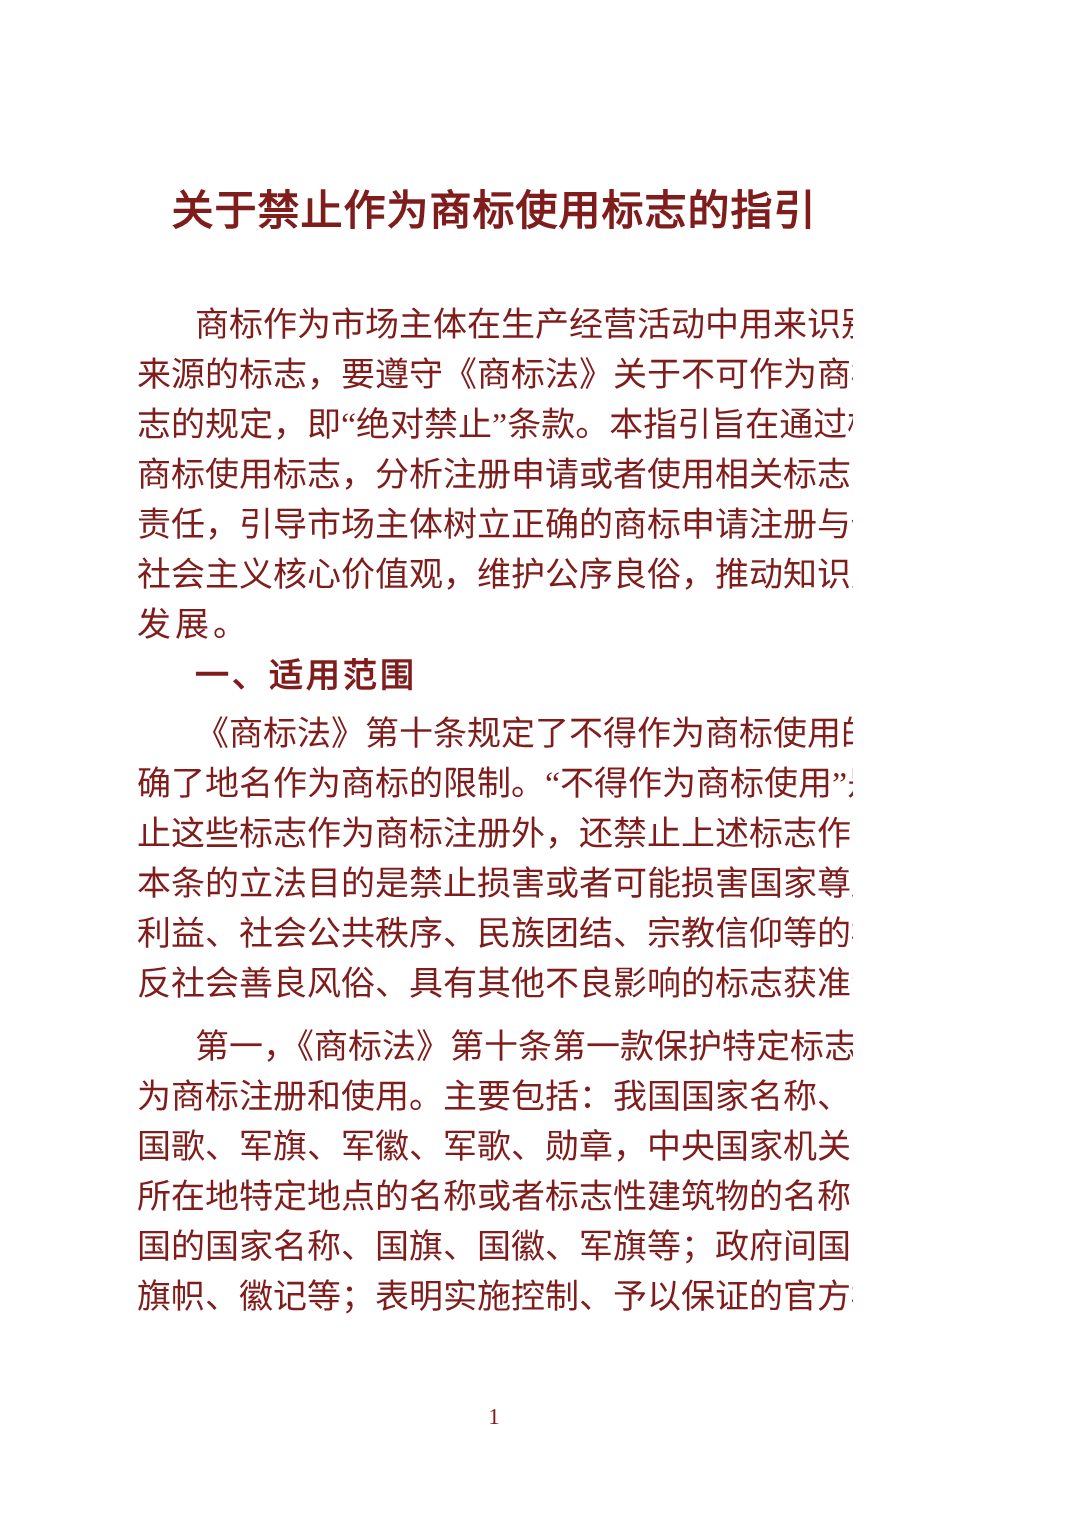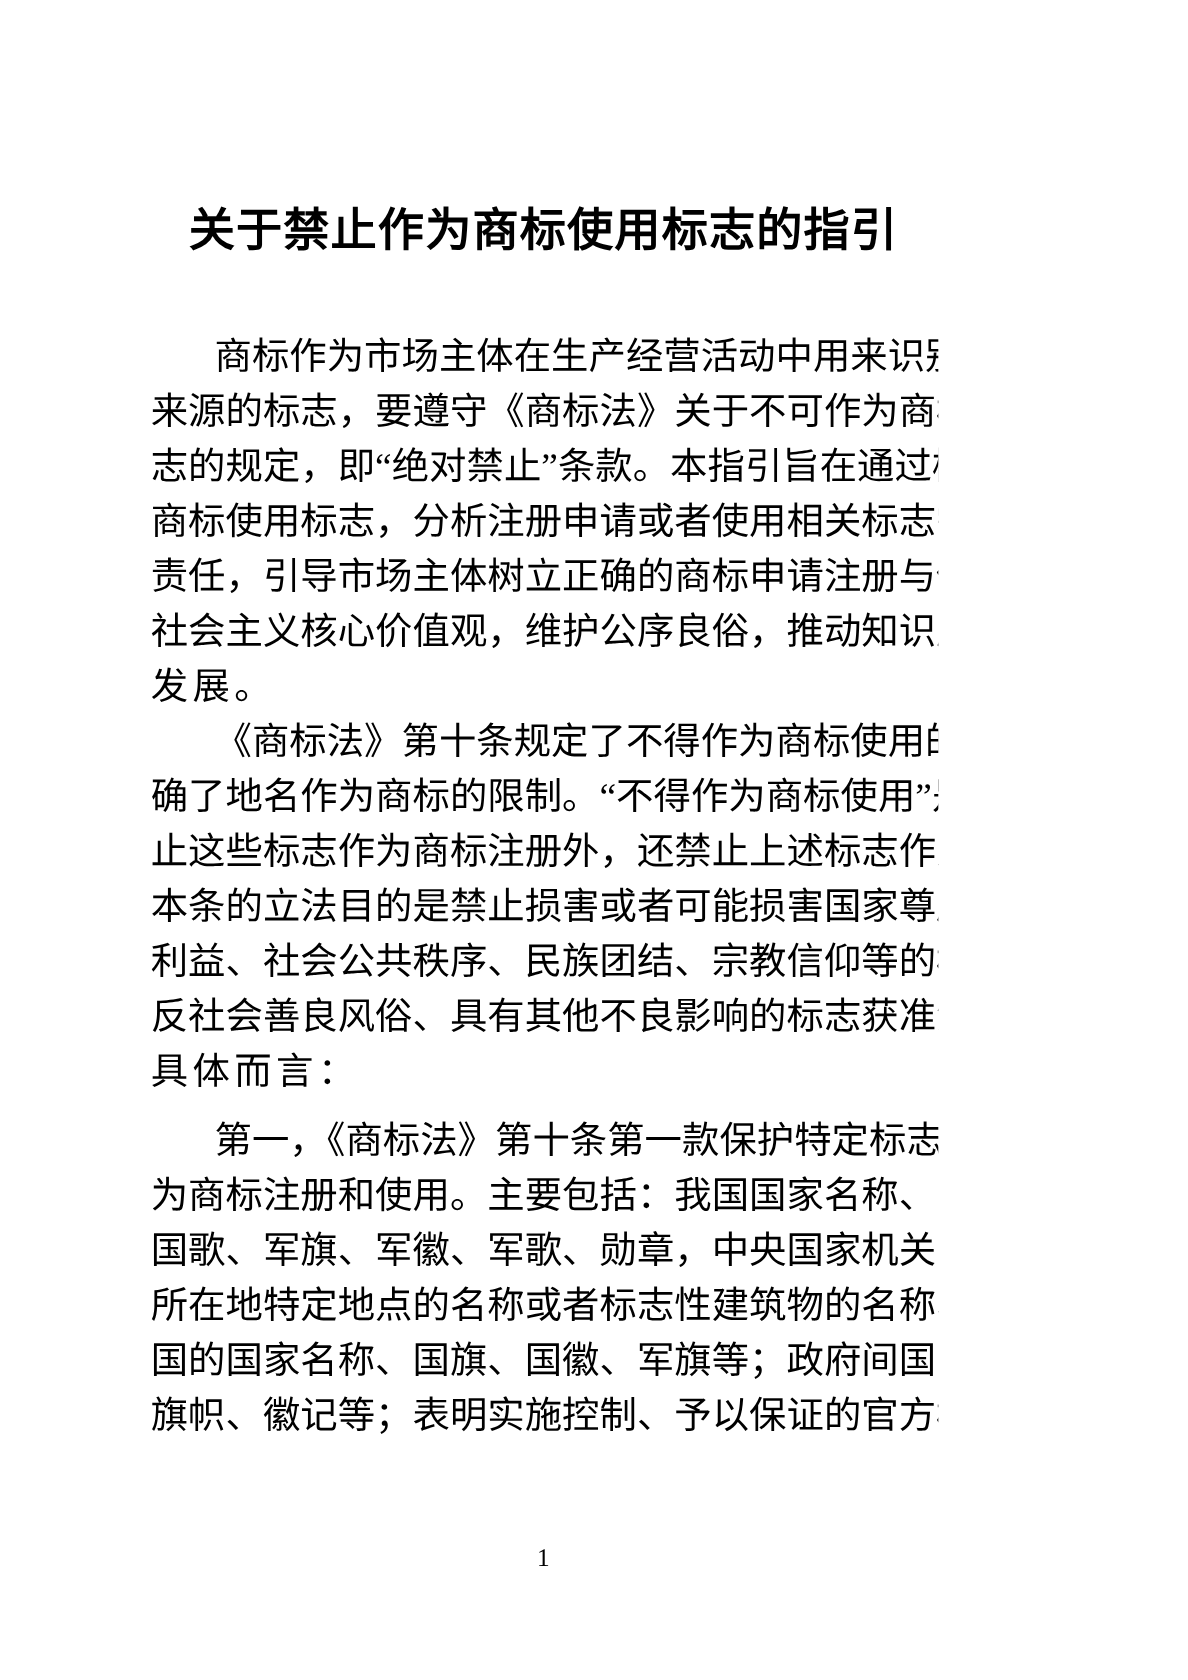--- a/index.html
+++ b/index.html
@@ -1,21 +1,21 @@
 <!DOCTYPE html>
 <html lang="zh-CN"><head>
 <meta charset="utf-8">
 <style>
   html, body { margin: 0; padding: 0; background: #ffffff; }
   .page {
     position: relative;
     width: 988px;
     height: 1527px;
     background: #ffffff;
-    color: #000000;
+    color: #7f1d1d;
     font-family: "Liberation Serif", "DejaVu Serif", serif;
     overflow: hidden;
     box-sizing: border-box;
     padding-top: 186px;
   }
   .title {
     margin: 0;
     text-align: center;
     font-size: 42px;
     line-height: 50px;
@@ -79,29 +79,29 @@
     <p class="para">
       <span class="line indent">商标作为市场主体在生产经营活动中用来识别商品或者服务</span>
       <span class="line">来源的标志，要遵守《商标法》关于不可作为商标注册与使用标</span>
       <span class="line">志的规定，即“绝对禁止”条款。本指引旨在通过梳理禁止作为</span>
       <span class="line">商标使用标志，分析注册申请或者使用相关标志需要承担的法律</span>
       <span class="line">责任，引导市场主体树立正确的商标申请注册与使用意识，弘扬</span>
       <span class="line">社会主义核心价值观，维护公序良俗，推动知识产权事业高质量</span>
       <span class="line para-end">发展。</span>
     </p>
 
+    <h2 class="heading">一、适用范围</h2>
 
     <p class="para">
       <span class="line indent">《商标法》第十条规定了不得作为商标使用的标志，并明</span>
       <span class="line">确了地名作为商标的限制。“不得作为商标使用”是指除了禁</span>
       <span class="line">止这些标志作为商标注册外，还禁止上述标志作为商标使用。</span>
       <span class="line">本条的立法目的是禁止损害或者可能损害国家尊严、社会公共</span>
       <span class="line">利益、社会公共秩序、民族团结、宗教信仰等的标志，或者违</span>
       <span class="line">反社会善良风俗、具有其他不良影响的标志获准注册和使用。</span>
-      <span class="line para-end">具体而言：</span>
     </p>
 
     <p class="para gap-before">
       <span class="line indent">第一，《商标法》第十条第一款保护特定标志，禁止其作</span>
       <span class="line">为商标注册和使用。主要包括：我国国家名称、国旗、国徽、</span>
       <span class="line">国歌、军旗、军徽、军歌、勋章，中央国家机关的名称、标志、</span>
       <span class="line">所在地特定地点的名称或者标志性建筑物的名称、图形等；外</span>
       <span class="line">国的国家名称、国旗、国徽、军旗等；政府间国际组织的名称、</span>
       <span class="line">旗帜、徽记等；表明实施控制、予以保证的官方标志、检验印</span>
     </p>

